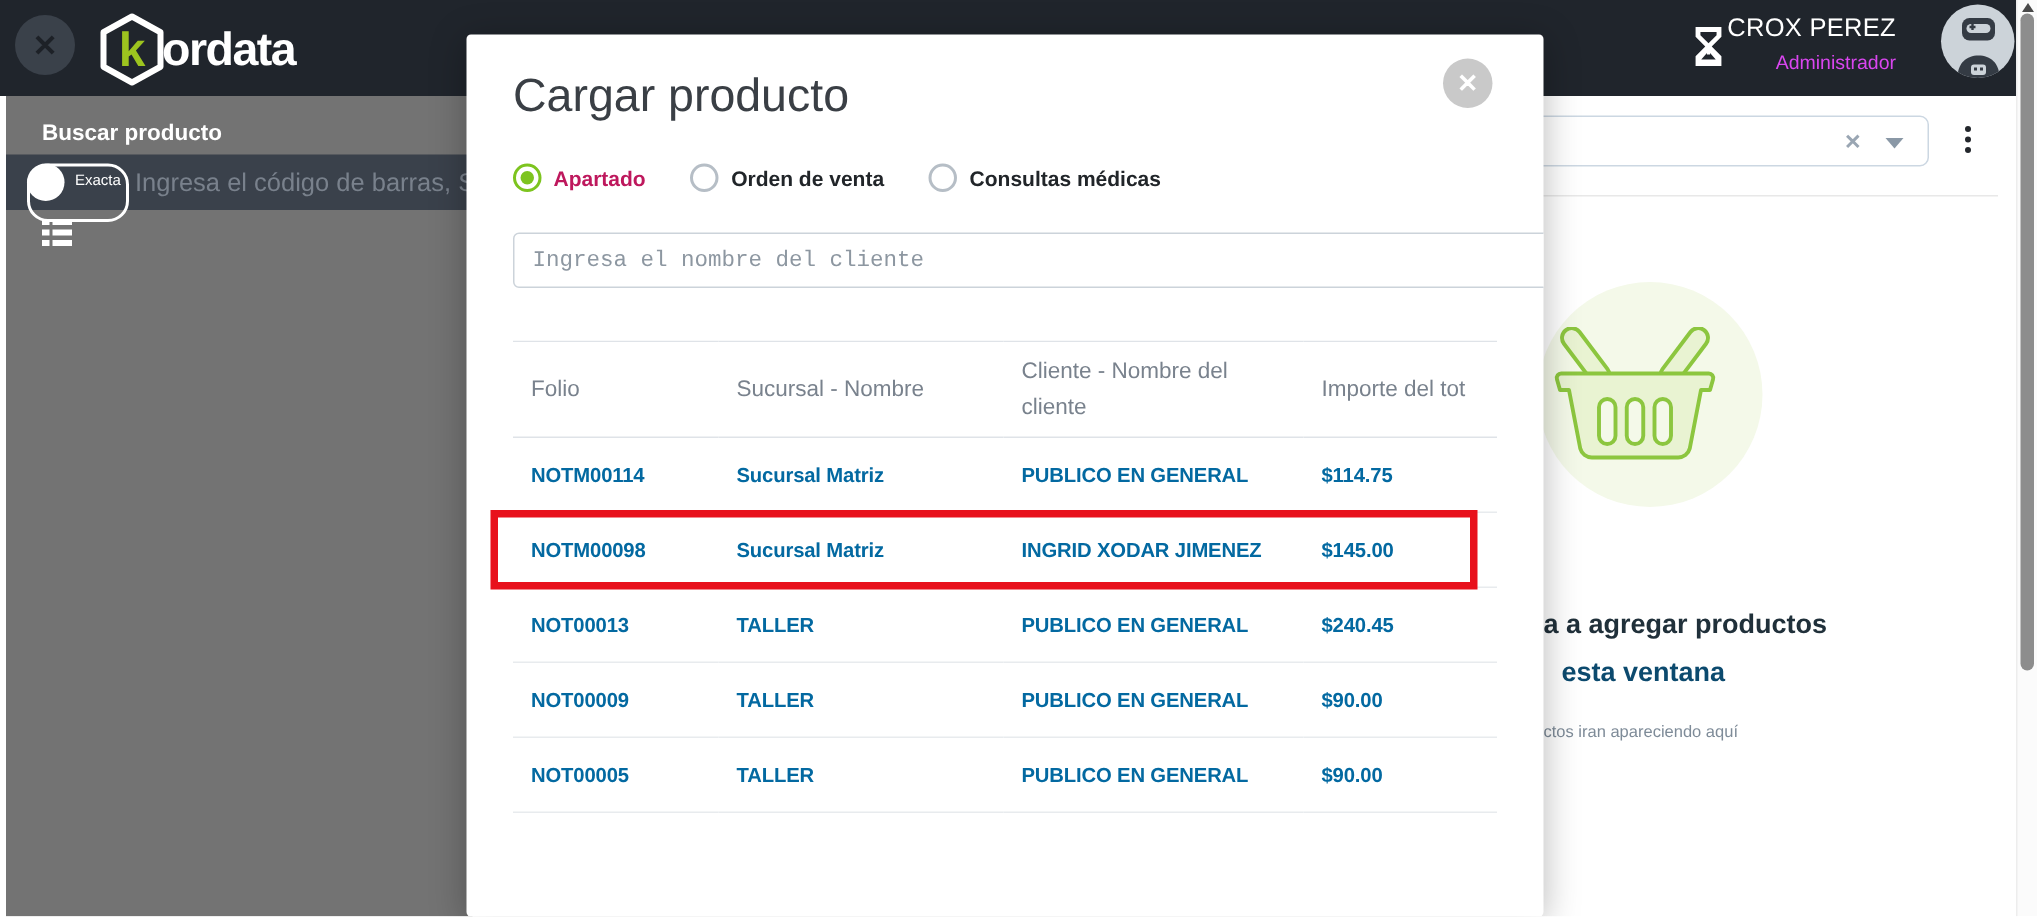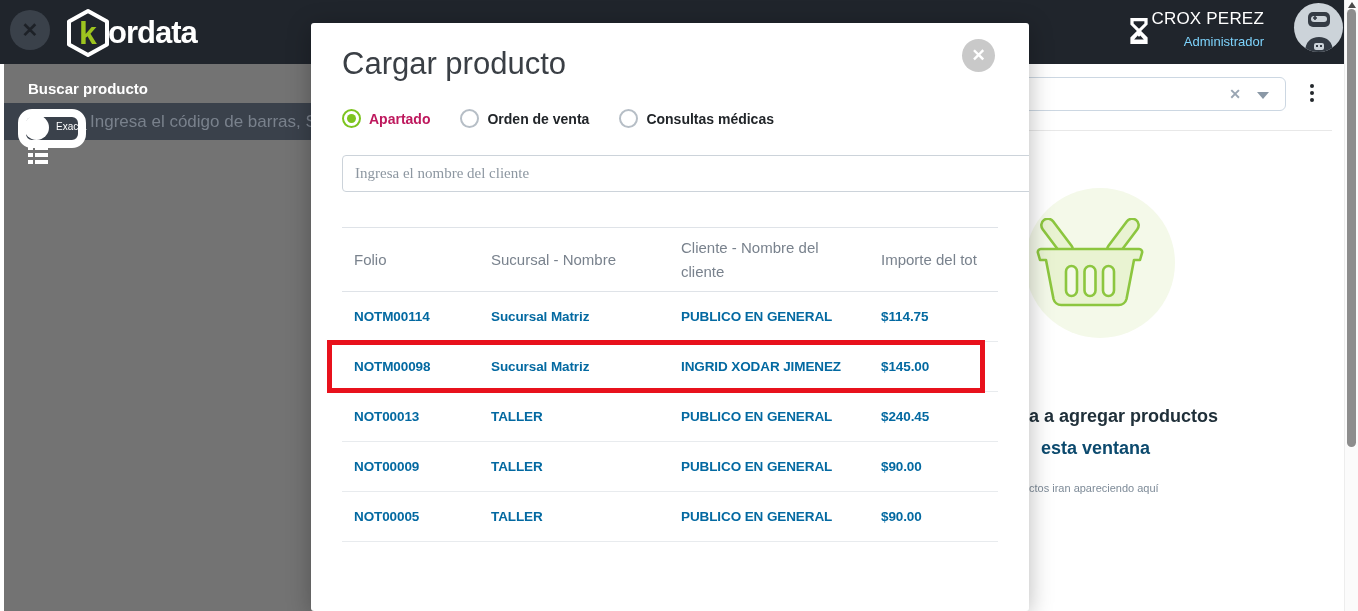--- a/index.html
+++ b/index.html
@@ -11,29 +11,29 @@
   .topbar { position:absolute; left:0; top:0; width:1344px; height:64px; background:#20252c; z-index:3; }
   .tb-close { position:absolute; left:10px; top:10px; width:40px; height:40px; border-radius:50%;
               background:#3a414a; display:flex; align-items:center; justify-content:center;
               color:#1d2127; font-size:20px; font-weight:bold; cursor:pointer; }
   .logo { position:absolute; left:64px; top:8px; display:flex; align-items:center; }
   .logo-hex { width:48px; height:50px; }
   .logo-text { color:#fff; font-size:31px; font-weight:600; letter-spacing:-1px; margin-left:-4px; }
   .hourglass { position:absolute; left:1128px; top:17px; width:22px; height:28px; }
   .user-block { position:absolute; right:80px; top:9px; text-align:right; }
   .user-name { color:#fff; font-size:17px; font-weight:normal; letter-spacing:.2px; }
-  .user-role { color:#7dd3fc; font-size:13px; margin-top:5px; }
+  .user-role { color:#d946ef; font-size:13px; margin-top:5px; }
   .avatar { position:absolute; left:1294px; top:3px; width:49px; height:49px; border-radius:50%;
             background:#ccd3d9; overflow:hidden; display:flex; align-items:flex-end; justify-content:center; }
 
   
   .sidebar { position:absolute; left:4px; top:64px; width:311px; height:547px; background:#737373; z-index:1; overflow:hidden; }
   .sb-title { position:absolute; left:24px; top:16px; color:#fff; font-size:15px; font-weight:bold; }
   .sb-search-row { position:absolute; left:0; top:39px; width:311px; height:37px; background:#3a414b; }
-  .toggle { position:absolute; left:14px; top:6px; width:68px; height:39px; border:8px solid #ffffff;
+  .toggle { position:absolute; left:14px; top:6px; width:68px; height:39px; border:2px solid #ffffff;
             border-radius:14px; }
   .toggle-knob { position:absolute; left:-2px; top:-2px; width:25px; height:25px; background:#fff; border-radius:50%; }
   .toggle-label { position:absolute; left:30px; top:4px; color:#fff; font-size:10px; }
   .sb-input { position:absolute; left:86px; top:0; width:225px; height:37px; background:transparent; border:none;
               outline:none; color:#cfd5dc; font-size:17px; font-family:"Liberation Sans",sans-serif; }
   .sb-input::placeholder { color:#79818c; }
   .sb-list-icon { position:absolute; left:24px; top:82px; width:20px; height:19px; }
 
   
   .right-panel { position:absolute; left:1000px; top:64px; width:344px; height:547px; background:#fff; z-index:2; }
@@ -69,21 +69,21 @@
   .radio-row { position:absolute; left:31px; top:86px; display:flex; align-items:center; gap:30px; }
   .radio-item { display:flex; align-items:center; gap:8px; cursor:pointer; }
   .radio-circle { width:19px; height:19px; border-radius:50%; border:2px solid #b6bec6; background:#fff;
                   display:flex; align-items:center; justify-content:center; }
   .radio-item.selected .radio-circle { border:2px solid #7dc41f; }
   .radio-item.selected .radio-circle::after { content:""; width:9px; height:9px; border-radius:50%; background:#7dc41f; }
   .radio-label { font-size:14px; font-weight:bold; color:#212529; }
   .radio-item.selected .radio-label { color:#be185d; }
   .modal-input { position:absolute; left:31px; top:132px; width:789px; height:37px; border:1px solid #ccd3da;
                  border-radius:4px; padding:0 12px; font-size:15px; color:#b91c1c;
-                 font-family:Liberation Serif, serif; outline:none; }
+                 font-family:Liberation Mono, monospace; outline:none; }
   .modal-input::placeholder { color:#8d97a1; }
 
   .table-wrap { position:absolute; left:31px; top:204px; width:656px; height:384px; overflow:hidden; }
   table { border-collapse:collapse; width:780px; table-layout:fixed; }
   col.c1{width:137px;} col.c2{width:190px;} col.c3{width:200px;} col.c4{width:253px;}
   thead th { height:64px; border-top:1px solid #dfe3e8; border-bottom:1px solid #dfe3e8;
              font-size:15px; font-weight:normal; color:#79828d; text-align:left; padding:0 12px;
              vertical-align:middle; line-height:1.55; }
   tbody td { height:50px; border-bottom:1px solid #e8ebee; font-size:13.5px; font-weight:bold; color:#0369a1;
              padding:0 12px; letter-spacing:-.1px; }

